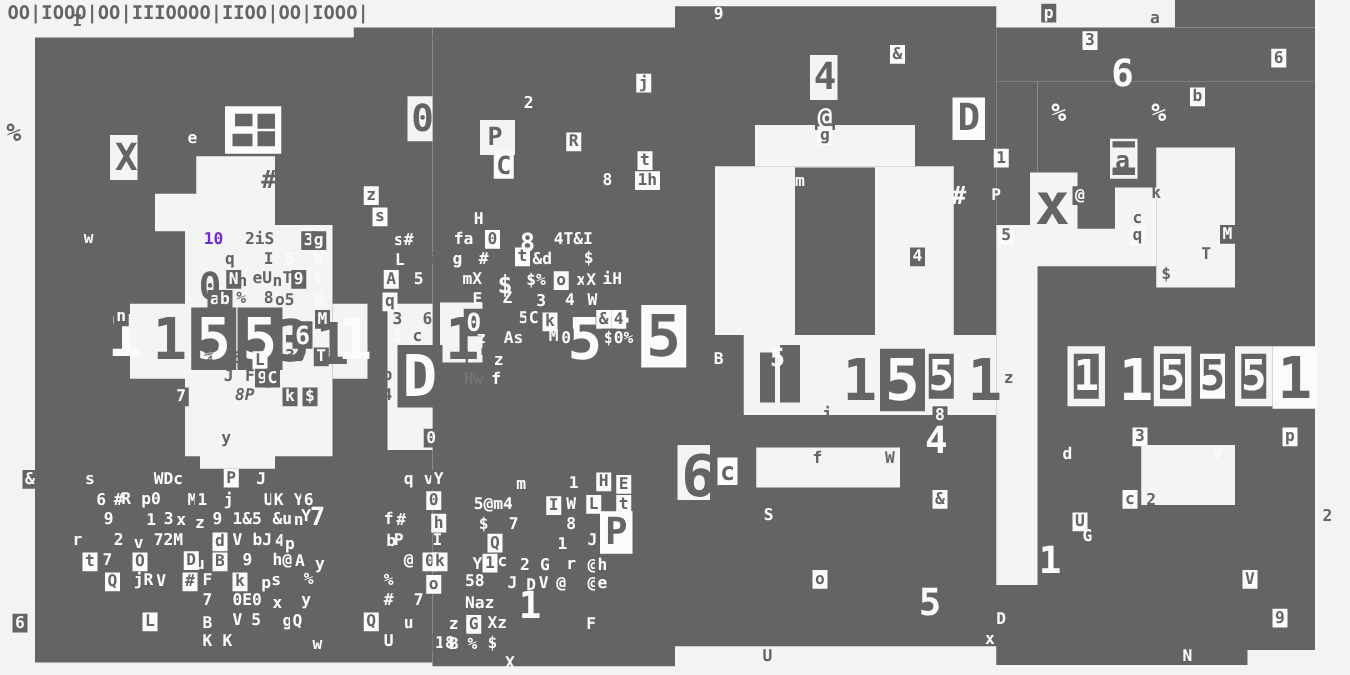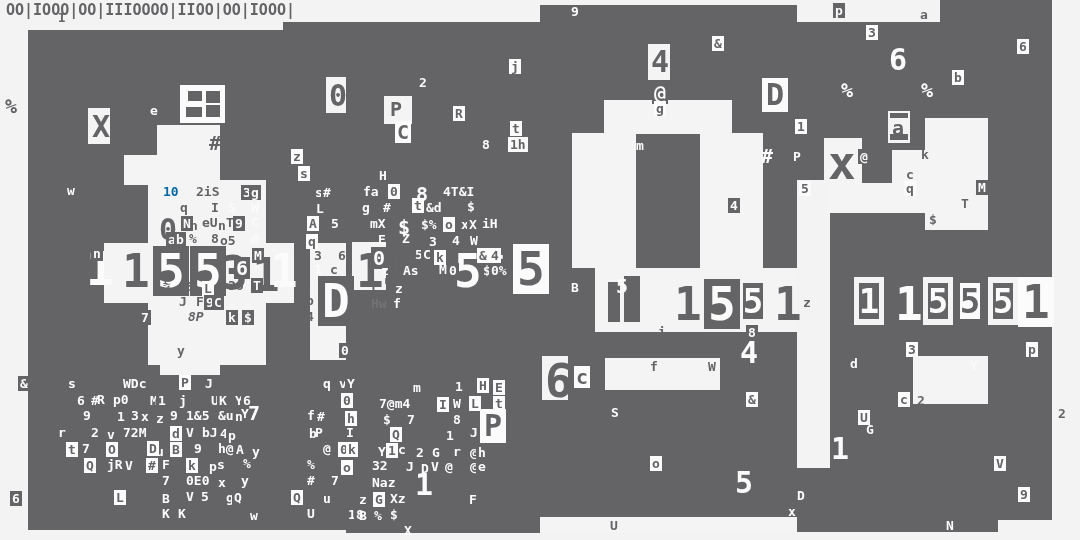--- a/index.html
+++ b/index.html
@@ -123,21 +123,21 @@
     <span class="g sz4" style="left: 252px; top: 252px; color: rgb(100, 100, 103);">1</span>
     <span class="g sz4" style="left: 270px; top: 248px; color: rgb(251, 251, 252);">1</span>
     <span class="g sz1 tile" style="left: 252px; top: 248px; background: rgb(100, 100, 103); color: rgb(251, 251, 252);">M</span>
     <span class="g sz2 tile" style="left: 234px; top: 257px; background: rgb(100, 100, 103); color: rgb(251, 251, 252);">6</span>
     <span class="g sz1" style="left: 163px; top: 278px; color: rgb(100, 100, 103);">¼</span>
     <span class="g sz1" style="left: 186px; top: 280px; color: rgb(100, 100, 103);">6.</span>
     <span class="g sz1 tile" style="left: 202px; top: 281px; background: rgb(251, 251, 252); color: rgb(100, 100, 103);">L</span>
     <span class="g sz1" style="left: 228px; top: 279px; color: rgb(100, 100, 103);">3o</span>
     <span class="g sz1 tile" style="left: 251px; top: 278px; background: rgb(100, 100, 103); color: rgb(251, 251, 252);">T</span>
     <span class="g sz1" style="left: 67px; top: 184px; color: rgb(251, 251, 252);">w</span>
-    <span class="g sz1" style="left: 163px; top: 185px; color: #0369a1;">10</span>
+    <span class="g sz1" style="left: 163px; top: 185px; color: #6d28d9;">10</span>
     <span class="g sz1" style="left: 196px; top: 185px; color: rgb(100, 100, 103);">2iS</span>
     <span class="g sz1 tile" style="left: 241px; top: 185px; background: rgb(100, 100, 103); color: rgb(251, 251, 252);">3</span>
     <span class="g sz1 tile" style="left: 249px; top: 185px; background: rgb(100, 100, 103); color: rgb(251, 251, 252);">g</span>
     <span class="g sz1 tile" style="left: 313px; top: 185px; background: rgb(100, 100, 103); color: rgb(251, 251, 252);">s</span>
     <span class="g sz1 tile" style="left: 321px; top: 185px; background: rgb(100, 100, 103); color: rgb(251, 251, 252);">#</span>
     <span class="g sz1" style="left: 180px; top: 201px; color: rgb(100, 100, 103);">q</span>
     <span class="g sz1" style="left: 211px; top: 201px; color: rgb(100, 100, 103);">I</span>
     <span class="g sz1" style="left: 228px; top: 201px; color: rgb(251, 251, 252);">S</span>
     <span class="g sz1" style="left: 251px; top: 201px; color: rgb(251, 251, 252);">W</span>
     <span class="g sz1 tile" style="left: 314px; top: 201px; background: rgb(100, 100, 103); color: rgb(251, 251, 252);">L</span>
@@ -321,41 +321,41 @@
     <span class="g sz1 tile" style="left: 481px; top: 263px; background: rgb(100, 100, 103); color: rgb(251, 251, 252);">$</span>
     <span class="g sz1 tile" style="left: 489px; top: 263px; background: rgb(100, 100, 103); color: rgb(251, 251, 252);">0%</span>
     <span class="g sz1" style="left: 369px; top: 281px; color: rgb(100, 100, 103);">j</span>
     <span class="g sz1 tile" style="left: 393px; top: 281px; background: rgb(100, 100, 103); color: rgb(251, 251, 252);">z</span>
     <span class="g sz1" style="left: 371px; top: 297px; color: #737373;">Hw</span>
     <span class="g sz1" style="left: 393px; top: 297px; color: rgb(251, 251, 252);">f</span>
     <span class="g sz1" style="left: 413px; top: 381px; color: rgb(251, 251, 252);">m</span>
     <span class="g sz1 tile" style="left: 453px; top: 379px; background: rgb(100, 100, 103); color: rgb(251, 251, 252);">1</span>
     <span class="g sz1 tile" style="left: 477px; top: 378px; background: rgb(251, 251, 252); color: rgb(100, 100, 103);">H</span>
     <span class="g sz1 tile" style="left: 493px; top: 380px; background: rgb(251, 251, 252); color: rgb(100, 100, 103);">E</span>
-    <span class="g sz1" style="left: 379px; top: 397px; color: rgb(251, 251, 252);">7@m4</span>
+    <span class="g sz1" style="left: 379px; top: 397px; color: rgb(251, 251, 252);">5@m4</span>
     <span class="g sz1 tile" style="left: 437px; top: 397px; background: rgb(251, 251, 252); color: rgb(100, 100, 103);">I</span>
     <span class="g sz1" style="left: 453px; top: 397px; color: rgb(251, 251, 252);">W</span>
     <span class="g sz1 tile" style="left: 469px; top: 396px; background: rgb(251, 251, 252); color: rgb(100, 100, 103);">L</span>
     <span class="g sz1 tile" style="left: 493px; top: 396px; background: rgb(251, 251, 252); color: rgb(100, 100, 103);">t</span>
     <span class="g sz1 tile" style="left: 381px; top: 412px; background: rgb(100, 100, 103); color: rgb(251, 251, 252);">$</span>
     <span class="g sz1 tile" style="left: 405px; top: 412px; background: rgb(100, 100, 103); color: rgb(251, 251, 252);">7</span>
     <span class="g sz1" style="left: 453px; top: 413px; color: rgb(251, 251, 252);">8</span>
     <span class="g sz3 tile" style="left: 480px; top: 409px; background: rgb(251, 251, 252); color: rgb(100, 100, 103);">P</span>
     <span class="g sz1 tile" style="left: 390px; top: 427px; background: rgb(251, 251, 252); color: rgb(100, 100, 103);">Q</span>
     <span class="g sz1" style="left: 446px; top: 429px; color: rgb(251, 251, 252);">1</span>
     <span class="g sz1" style="left: 470px; top: 426px; color: rgb(251, 251, 252);">J</span>
     <span class="g sz1" style="left: 378px; top: 445px; color: rgb(251, 251, 252);">Y</span>
     <span class="g sz1 tile" style="left: 386px; top: 443px; background: rgb(251, 251, 252); color: rgb(100, 100, 103);">1</span>
     <span class="g sz1" style="left: 398px; top: 443px; color: rgb(251, 251, 252);">c</span>
     <span class="g sz1 tile" style="left: 414px; top: 445px; background: rgb(100, 100, 103); color: rgb(251, 251, 252);">2</span>
     <span class="g sz1 tile" style="left: 430px; top: 445px; background: rgb(100, 100, 103); color: rgb(251, 251, 252);">G</span>
     <span class="g sz1" style="left: 453px; top: 445px; color: rgb(251, 251, 252);">r</span>
     <span class="g sz1 tile" style="left: 468px; top: 445px; background: rgb(100, 100, 103); color: rgb(251, 251, 252);">@</span>
     <span class="g sz1 tile" style="left: 476px; top: 445px; background: rgb(100, 100, 103); color: rgb(251, 251, 252);">h</span>
-    <span class="g sz1" style="left: 372px; top: 459px; color: rgb(251, 251, 252);">32</span>
+    <span class="g sz1" style="left: 372px; top: 459px; color: rgb(251, 251, 252);">58</span>
     <span class="g sz1" style="left: 406px; top: 460px; color: rgb(251, 251, 252);">J</span>
     <span class="g sz1" style="left: 421px; top: 462px; color: rgb(251, 251, 252);">D</span>
     <span class="g sz1 tile" style="left: 429px; top: 459px; background: rgb(100, 100, 103); color: rgb(251, 251, 252);">V</span>
     <span class="g sz1" style="left: 445px; top: 460px; color: rgb(251, 251, 252);">@</span>
     <span class="g sz1 tile" style="left: 468px; top: 459px; background: rgb(100, 100, 103); color: rgb(251, 251, 252);">@</span>
     <span class="g sz1 tile" style="left: 476px; top: 459px; background: rgb(100, 100, 103); color: rgb(251, 251, 252);">e</span>
     <span class="g sz1" style="left: 372px; top: 476px; color: rgb(251, 251, 252);">Naz</span>
     <span class="g sz3" style="left: 415px; top: 470px; color: rgb(251, 251, 252);">1</span>
     <span class="g sz1" style="left: 359px; top: 493px; color: rgb(251, 251, 252);">z</span>
     <span class="g sz1 tile" style="left: 373px; top: 492px; background: rgb(251, 251, 252); color: rgb(100, 100, 103);">G</span>

